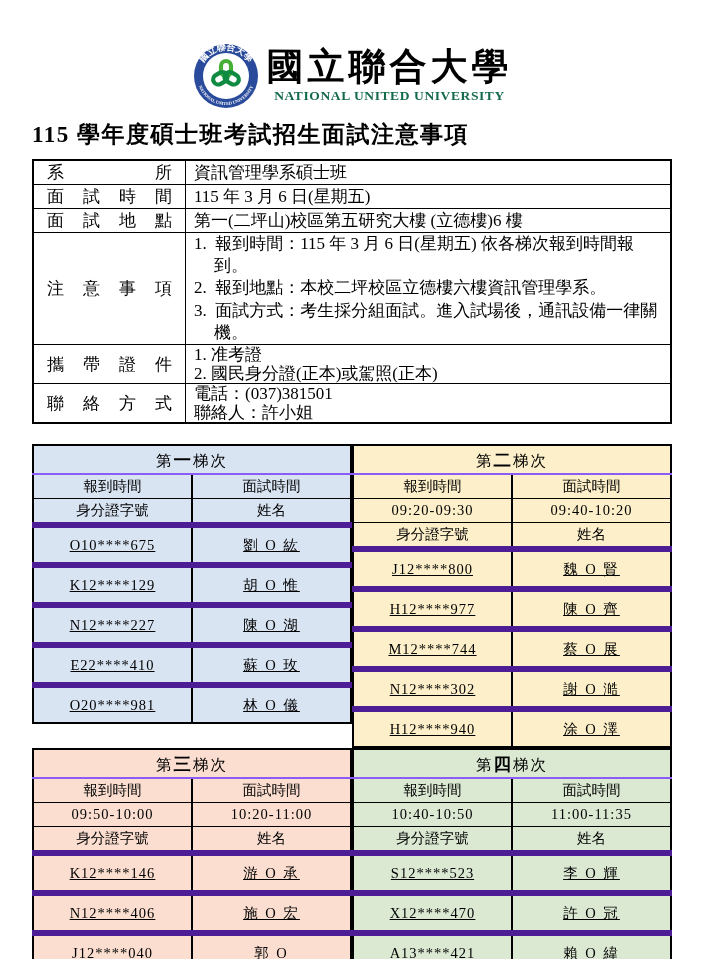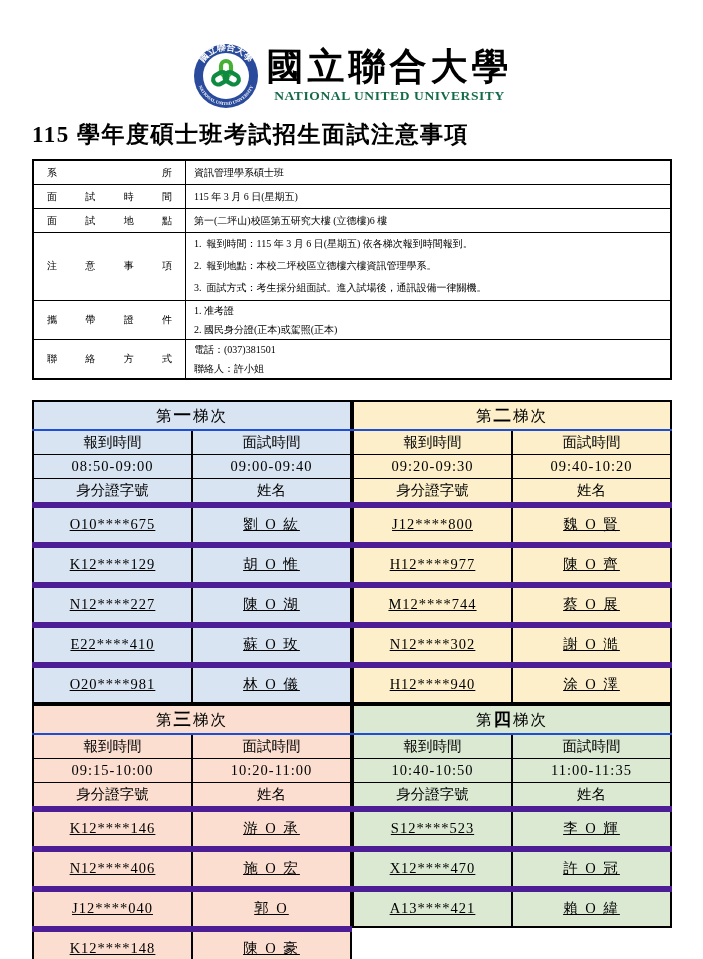--- a/index.html
+++ b/index.html
@@ -12,33 +12,33 @@
   
   .masthead { display:flex; justify-content:center; align-items:center; gap:7px; height:72px; }
   .uni-names { text-align:center; }
   .uni-zh { font-size:37px; font-weight:bold; letter-spacing:4px; line-height:1.05; }
   .uni-en { font-size:13.5px; font-weight:bold; letter-spacing:0.6px; margin-top:1px; }
 
   .doc-title { font-size:23px; font-weight:bold; letter-spacing:1.5px; margin-top:7px; }
 
   
   table.info-table { width:640px; border-collapse:collapse; margin-top:9px; border:2.5px solid #000; }
-  .info-table td { border:1.5px solid #000; font-size:10px; vertical-align:middle; }
+  .info-table td { border:1.5px solid #000; font-size:17px; vertical-align:middle; }
   .ilabel { width:125px; padding:0 13px; text-align:justify; text-align-last:justify; }
   .icontent { padding:0 8px; }
   .iline { line-height:19px; white-space:pre-wrap; }
   tr.h23 td { height:23px; }
   tr.notes .iline { line-height:22.2px; padding-left:20px; text-indent:-20px; }
 
   
   .batches { display:grid; grid-template-columns:320px 320px; margin-top:20px; align-items:start; }
   table.bt { border-collapse:collapse; width:320px; table-layout:fixed; font-size:14.5px; border:2.5px solid #000; }
   .bt td { border:1px solid #000; text-align:center; background:var(--bg); vertical-align:middle; }
   .bt td + td { border-left:2px solid #000; }
-  .bt tr.bh td { height:25px; border-bottom:2px solid #1d4ed8; font-size:15.5px; letter-spacing:2px; }
+  .bt tr.bh td { height:25px; border-bottom:2px solid #8b5cf6; font-size:15.5px; letter-spacing:2px; }
   .bnum { font-weight:bold; font-size:17.5px; }
   .bt tr.bsub td, .bt tr.btime td, .bt tr.bid td { height:21px; }
   .bt tr.bid td { border-bottom:2px solid #ec4899; }
   .bt tr.bc td { height:32px; border-top:6px solid #4c1d95; border-bottom:2px solid #000;text-decoration:underline; }
   .tnum { letter-spacing:1px; }
   .cname { letter-spacing:2px;margin-top:31px; }
 </style>
 </head>
 <body>
 
@@ -125,24 +125,20 @@
 
     <table class="bt" style="--bg: #D9E4F3;">
       <tbody>
           <tr class="bh">
         <td colspan="2"><span>第</span><span class="bnum">一</span><span>梯次</span></td>
       </tr>
       <tr class="bsub">
         <td>報到時間</td>
         <td>面試時間</td>
       </tr>
-      <tr class="btime">
-        <td class="tnum">08:50-09:00</td>
-        <td class="tnum">09:00-09:40</td>
-      </tr>
       <tr class="bid">
         <td>身分證字號</td>
         <td>姓名</td>
       </tr>
       <tr class="bc">
         <td class="tnum">O10****675</td>
         <td class="cname">劉 O 紘</td>
       </tr>
       <tr class="bc">
         <td class="tnum">K12****129</td>
@@ -206,21 +202,21 @@
     <table class="bt" style="--bg: #FBDED0;">
       <tbody>
           <tr class="bh">
         <td colspan="2"><span>第</span><span class="bnum">三</span><span>梯次</span></td>
       </tr>
       <tr class="bsub">
         <td>報到時間</td>
         <td>面試時間</td>
       </tr>
       <tr class="btime">
-        <td class="tnum">09:15-10:00</td>
+        <td class="tnum">09:50-10:00</td>
         <td class="tnum">10:20-11:00</td>
       </tr>
       <tr class="bid">
         <td>身分證字號</td>
         <td>姓名</td>
       </tr>
       <tr class="bc">
         <td class="tnum">K12****146</td>
         <td class="cname">游 O 承</td>
       </tr>

